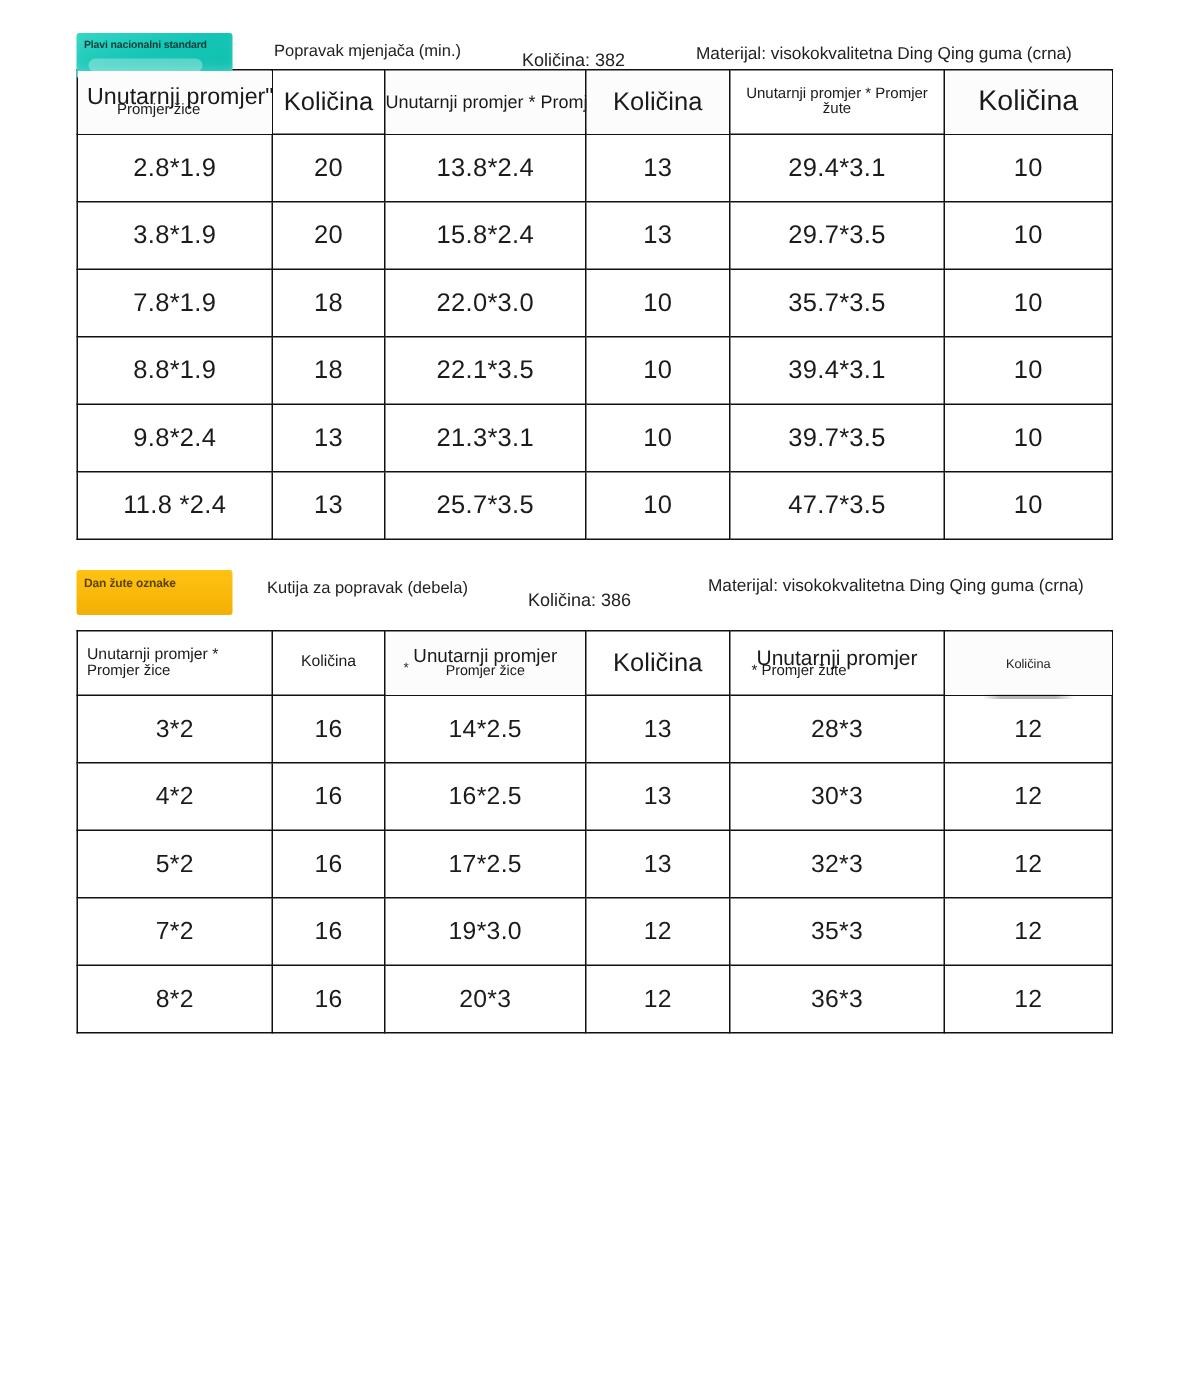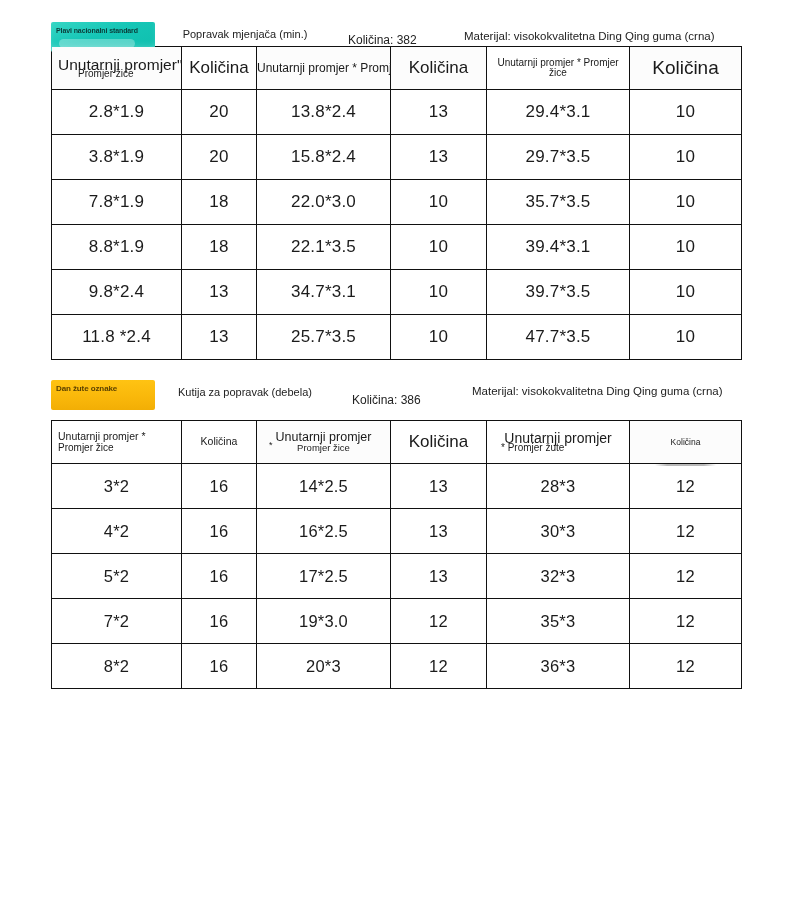--- a/index.html
+++ b/index.html
@@ -228,21 +228,21 @@
           <span class="l1">Količina</span>
         </td>
         <td class="hd h3 wash">
           <span class="l1">Unutarnji promjer * Promjer žice</span>
         </td>
         <td class="hd h4 wash">
           <span class="l1">Količina</span>
         </td>
         <td class="hd h5">
           <span class="l1">Unutarnji promjer * Promjer</span>
-          <span class="l2">žice</span>
+          <span class="l2">žute</span>
         </td>
         <td class="hd h6 wash">
           <span class="l1">Količina</span>
         </td>
       </tr>
     </thead>
     <tbody>
         <tr>
           <td>2.8*1.9</td>
           <td>20</td>
@@ -271,21 +271,21 @@
           <td>8.8*1.9</td>
           <td>18</td>
           <td>22.1*3.5</td>
           <td>10</td>
           <td>39.4*3.1</td>
           <td>10</td>
         </tr>
         <tr>
           <td>9.8*2.4</td>
           <td>13</td>
-          <td>34.7*3.1</td>
+          <td>21.3*3.1</td>
           <td>10</td>
           <td>39.7*3.5</td>
           <td>10</td>
         </tr>
         <tr>
           <td>11.8 *2.4</td>
           <td>13</td>
           <td>25.7*3.5</td>
           <td>10</td>
           <td>47.7*3.5</td>

